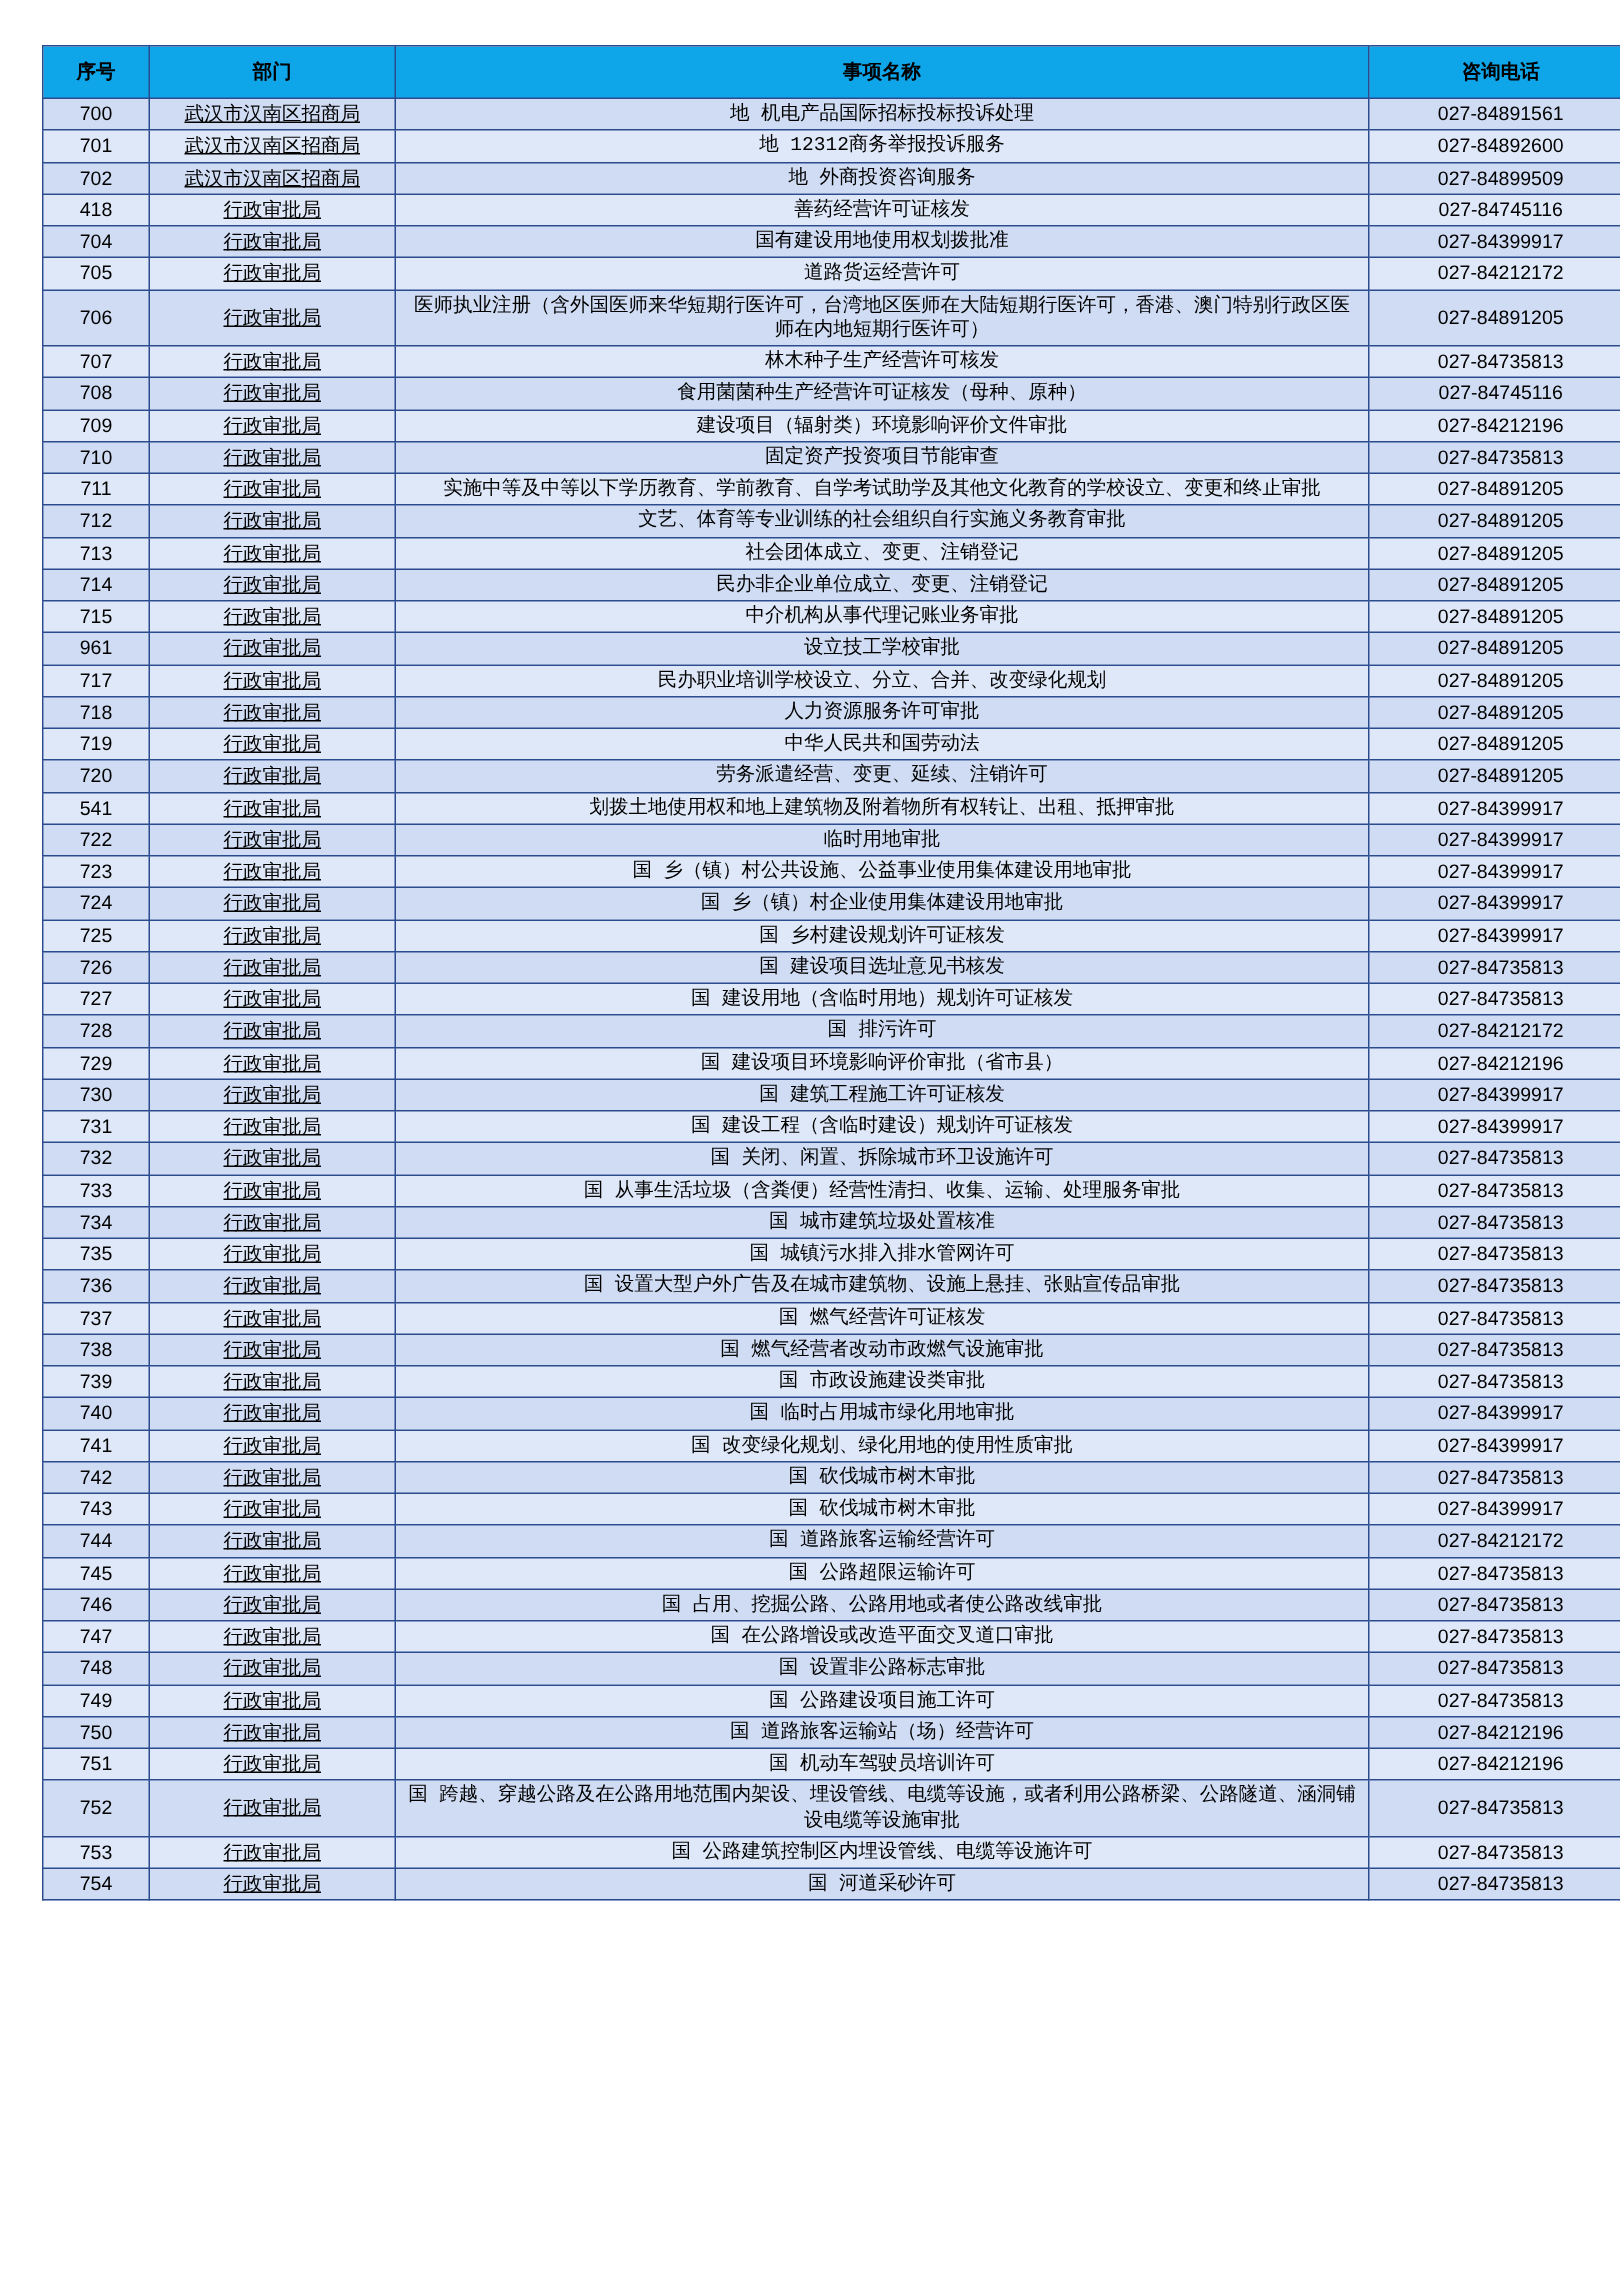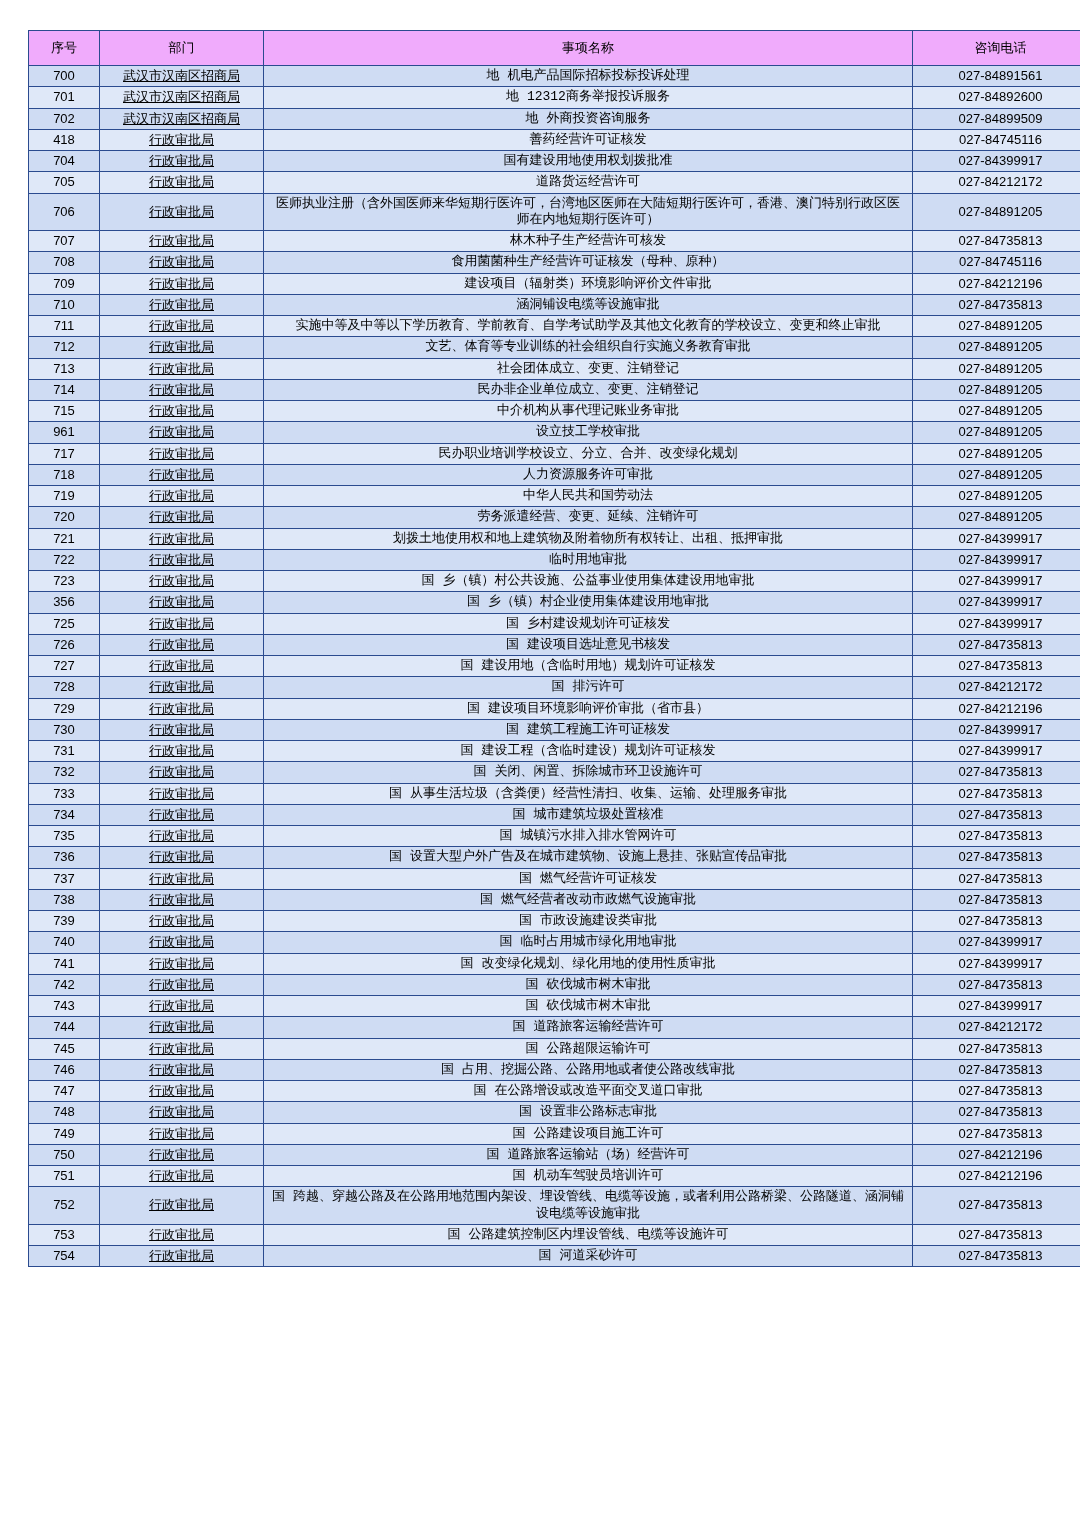--- a/index.html
+++ b/index.html
@@ -27,22 +27,22 @@
   }
   table.grid th, table.grid td {
     border: 1px solid #2b4b8f;
     padding: 2px 4px;
     text-align: center;
     vertical-align: middle;
     line-height: 1.25;
     font-size: 13px;
   }
   thead th {
-    background: #f0abfc;
-    font-weight: normal;
+    background: #0ea5e9;
+    font-weight: bold;
     font-size: 15px;
     height: 30px;
   }
   tbody tr.odd td {
     background: #cfdcf3;
   }
   tbody tr.even td {
     background: #dfe8f8;
   }
   td.col-no {
@@ -143,21 +143,21 @@
         </tr>
         <tr class="even">
           <td class="col-no">709</td>
           <td class="col-dept">行政审批局</td>
           <td class="col-item">建设项目（辐射类）环境影响评价文件审批</td>
           <td class="col-tel">027-84212196</td>
         </tr>
         <tr class="odd">
           <td class="col-no">710</td>
           <td class="col-dept">行政审批局</td>
-          <td class="col-item">涵洞铺设电缆等设施审批</td>
+          <td class="col-item">固定资产投资项目节能审查</td>
           <td class="col-tel">027-84735813</td>
         </tr>
         <tr class="even">
           <td class="col-no">711</td>
           <td class="col-dept">行政审批局</td>
           <td class="col-item">实施中等及中等以下学历教育、学前教育、自学考试助学及其他文化教育的学校设立、变更和终止审批</td>
           <td class="col-tel">027-84891205</td>
         </tr>
         <tr class="odd">
           <td class="col-no">712</td>
@@ -207,39 +207,39 @@
           <td class="col-item">中华人民共和国劳动法</td>
           <td class="col-tel">027-84891205</td>
         </tr>
         <tr class="odd">
           <td class="col-no">720</td>
           <td class="col-dept">行政审批局</td>
           <td class="col-item">劳务派遣经营、变更、延续、注销许可</td>
           <td class="col-tel">027-84891205</td>
         </tr>
         <tr class="even">
-          <td class="col-no">721</td>
+          <td class="col-no">541</td>
           <td class="col-dept">行政审批局</td>
           <td class="col-item">划拨土地使用权和地上建筑物及附着物所有权转让、出租、抵押审批</td>
           <td class="col-tel">027-84399917</td>
         </tr>
         <tr class="odd">
           <td class="col-no">722</td>
           <td class="col-dept">行政审批局</td>
           <td class="col-item">临时用地审批</td>
           <td class="col-tel">027-84399917</td>
         </tr>
         <tr class="even">
           <td class="col-no">723</td>
           <td class="col-dept">行政审批局</td>
           <td class="col-item">国 乡（镇）村公共设施、公益事业使用集体建设用地审批</td>
           <td class="col-tel">027-84399917</td>
         </tr>
         <tr class="odd">
-          <td class="col-no">356</td>
+          <td class="col-no">724</td>
           <td class="col-dept">行政审批局</td>
           <td class="col-item">国 乡（镇）村企业使用集体建设用地审批</td>
           <td class="col-tel">027-84399917</td>
         </tr>
         <tr class="even">
           <td class="col-no">725</td>
           <td class="col-dept">行政审批局</td>
           <td class="col-item">国 乡村建设规划许可证核发</td>
           <td class="col-tel">027-84399917</td>
         </tr>

